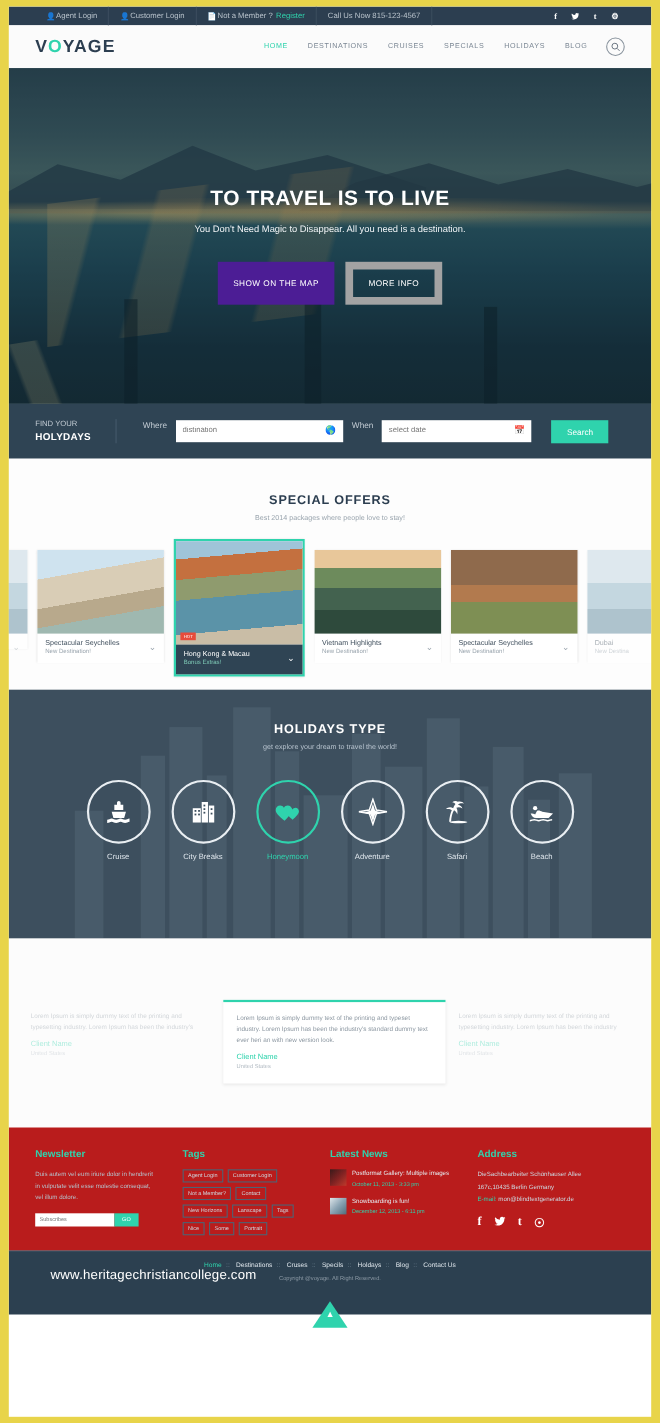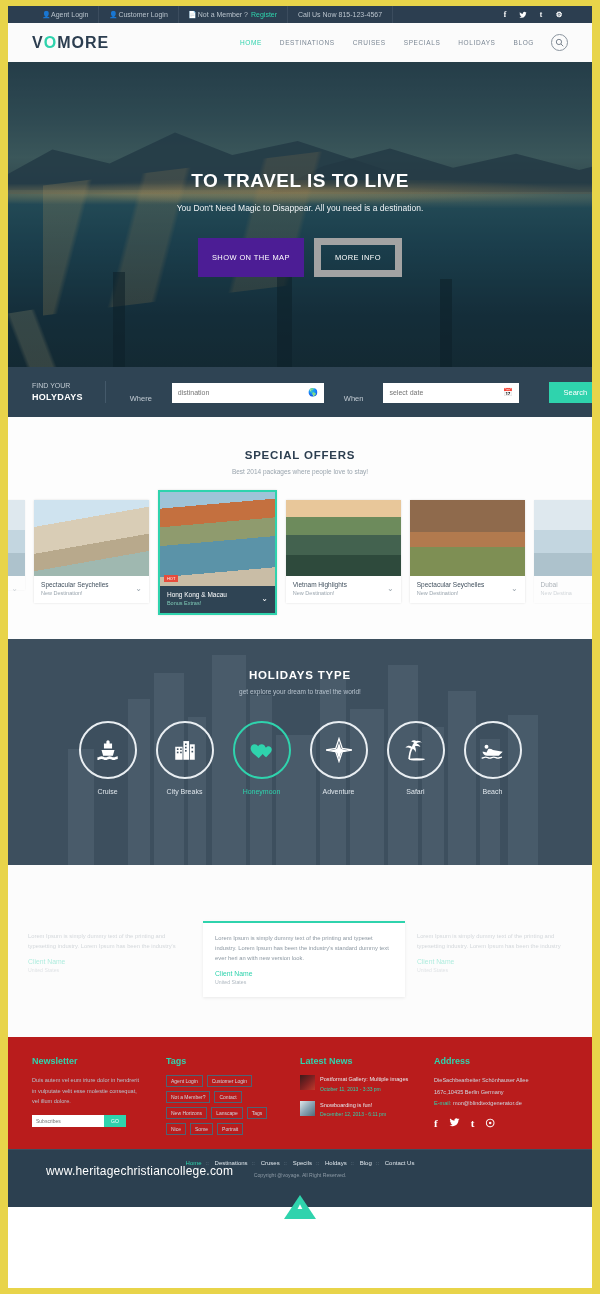--- a/index.html
+++ b/index.html
@@ -62,34 +62,34 @@
   .hero-h1 { font-size:19px; font-weight:bold; color:#fff; letter-spacing:.5px; }
   .hero-sub { font-size:8.5px; color:#f0f3f5; margin-top:11px; }
   .hero-btns { margin-top:25px; display:flex; justify-content:center; gap:10px; }
   .btn-teal { background:#4c1d95; color:#fff; font-size:7.5px; padding:8px 14px; border:none; letter-spacing:.4px; }
   .btn-ghost { background:transparent; color:#fff; font-size:7.5px; padding:8px 14px; border:7px solid #a3a3a3; letter-spacing:.4px; }
 
   
   .findbar { height:50px; background:#2f4454; display:flex; align-items:center; padding:0 24px; }
   .find-label { font-size:7px; color:#c2cbd3; line-height:1.35; padding-right:22px; border-right:1px solid #44596a; }
   .find-label b { display:block; font-size:9px; color:#fff; letter-spacing:.3px; }
-  .find-fields { display:flex; align-items:flex-end; gap:20px; padding-left:24px; flex:1; }
+  .find-fields { display:flex; align-items:flex-start; gap:8px; padding-left:24px; flex:1; }
   .fl { font-size:7.5px; color:#c2cbd3; }
   .fld { position:relative; background:#fff; height:20px; display:flex; align-items:center; padding:0 6px; }
   .fld input { border:none; outline:none; font-size:7px; color:#9aa5ae; font-family:"Liberation Sans", sans-serif; background:transparent; width:100%; }
   .fld .fic { position:absolute; right:6px; color:#b6bfc7; font-size:8px; line-height:1; }
   .f1 { width:152px; } .f2 { width:136px; }
   .btn-search { background:#2fd3ad; color:#fff; border:none; font-size:7.5px; padding:6px 14px; margin-left:10px; }
 
   
   .sec-title { text-align:center; }
   .sec-title h2 { font-size:11.5px; color:#2c3e50; letter-spacing:.8px; font-weight:bold; }
   .sec-title p { font-size:6.5px; color:#9aa5ae; margin-top:7px; }
 
-  .offers { background:#fdfdfd; padding:32px 0 24px; }
+  .offers { background:#fdfdfd; padding:32px 0 12px; }
   .cards { display:flex; align-items:flex-start; margin-top:25px; gap:9px; padding:0 0px; }
   .card { position:relative; background:#fff; box-shadow:0 0 2px rgba(0,0,0,.12); }
   .card .img { height:76px; background-size:cover; }
   .card .meta { padding:5px 7px 7px; position:relative; }
   .card .t { font-size:6.5px; color:#41505e; }
   .card .s { font-size:5.5px; color:#9aa5ae; margin-top:2px; }
   .card .chev { position:absolute; right:7px; top:8px; color:#9aa5ae; font-size:8px; }
   .card.active { border:2px solid #2fd3ad; }
   .card.active .meta { background:#2f4454; }
   .card.active .t { color:#fff; }
@@ -188,21 +188,21 @@
         <svg viewBox="0 0 24 24" width="8" height="8" fill="#fff">
             <path d="M23 5a9 9 0 0 1-2.6.7A4.5 4.5 0 0 0 22.4 3a9 9 0 0 1-2.9 1.1 4.5 4.5 0 0 0-7.7 4.1A12.8 12.8 0 0 1 2.5 3.5a4.5 4.5 0 0 0 1.4 6 4.4 4.4 0 0 1-2-.6 4.5 4.5 0 0 0 3.6 4.4 4.5 4.5 0 0 1-2 .1 4.5 4.5 0 0 0 4.2 3.1A9 9 0 0 1 1 18.4 12.7 12.7 0 0 0 7.9 20c8.3 0 12.8-6.9 12.8-12.8v-.6A9 9 0 0 0 23 5z"></path>
           </svg>
       </span>
       <span class="soc">t</span>
       <span class="soc">⚙</span>
     </div>
   </div>
 
   <div class="header">
-    <div class="logo"><span>V</span><span class="o">O</span><span>MORE</span></div>
+    <div class="logo"><span>V</span><span class="o">O</span><span>YAGE</span></div>
     <div class="nav">
       <a href="#" class="active">HOME</a>
       <a href="#">DESTINATIONS</a>
       <a href="#">CRUISES</a>
       <a href="#">SPECIALS</a>
       <a href="#">HOLIDAYS</a>
       <a href="#">BLOG</a>
       <div class="searchbtn">
         <svg viewBox="0 0 24 24" fill="none" stroke="#6b7682" stroke-width="2.4">
             <circle cx="10.5" cy="10.5" r="7"></circle>

